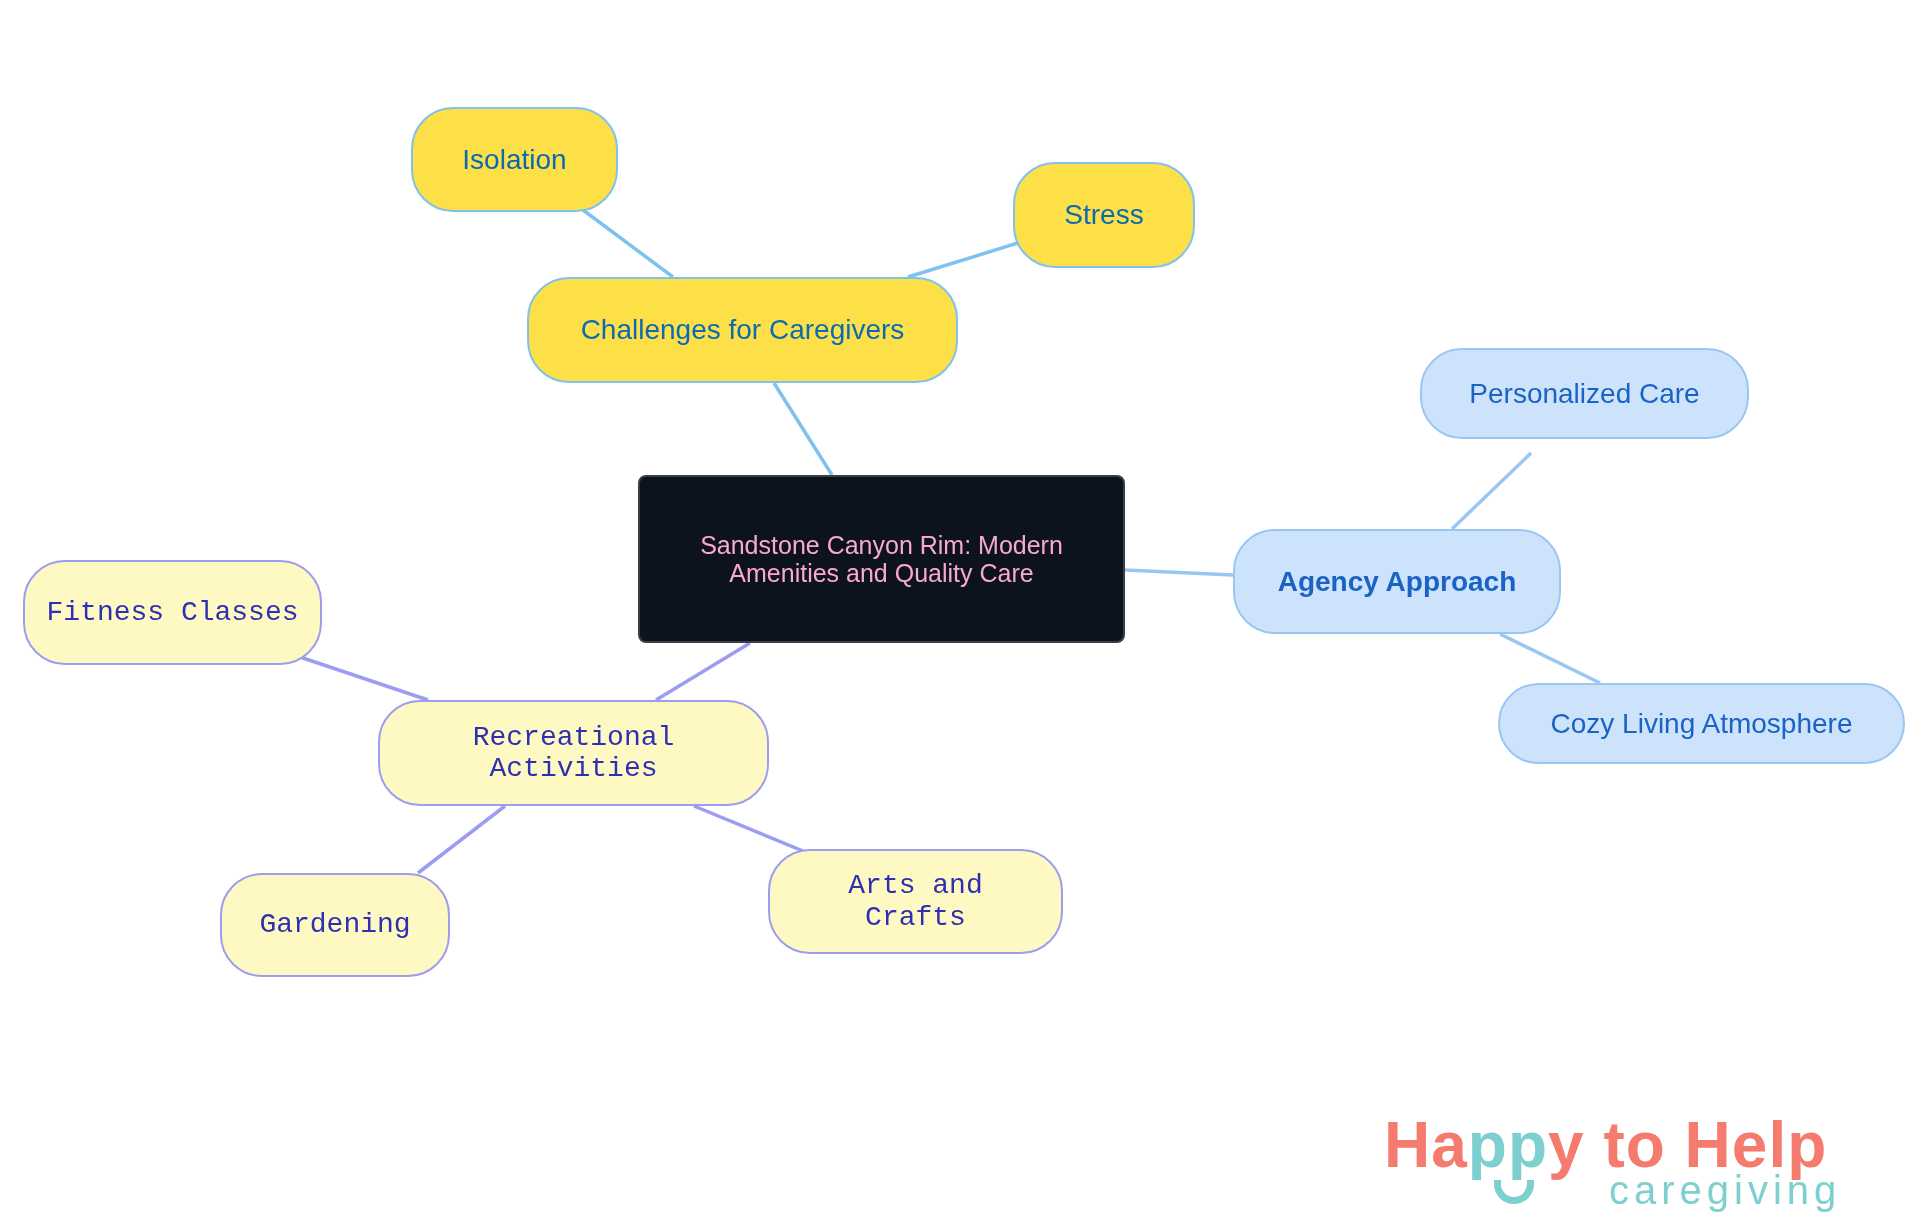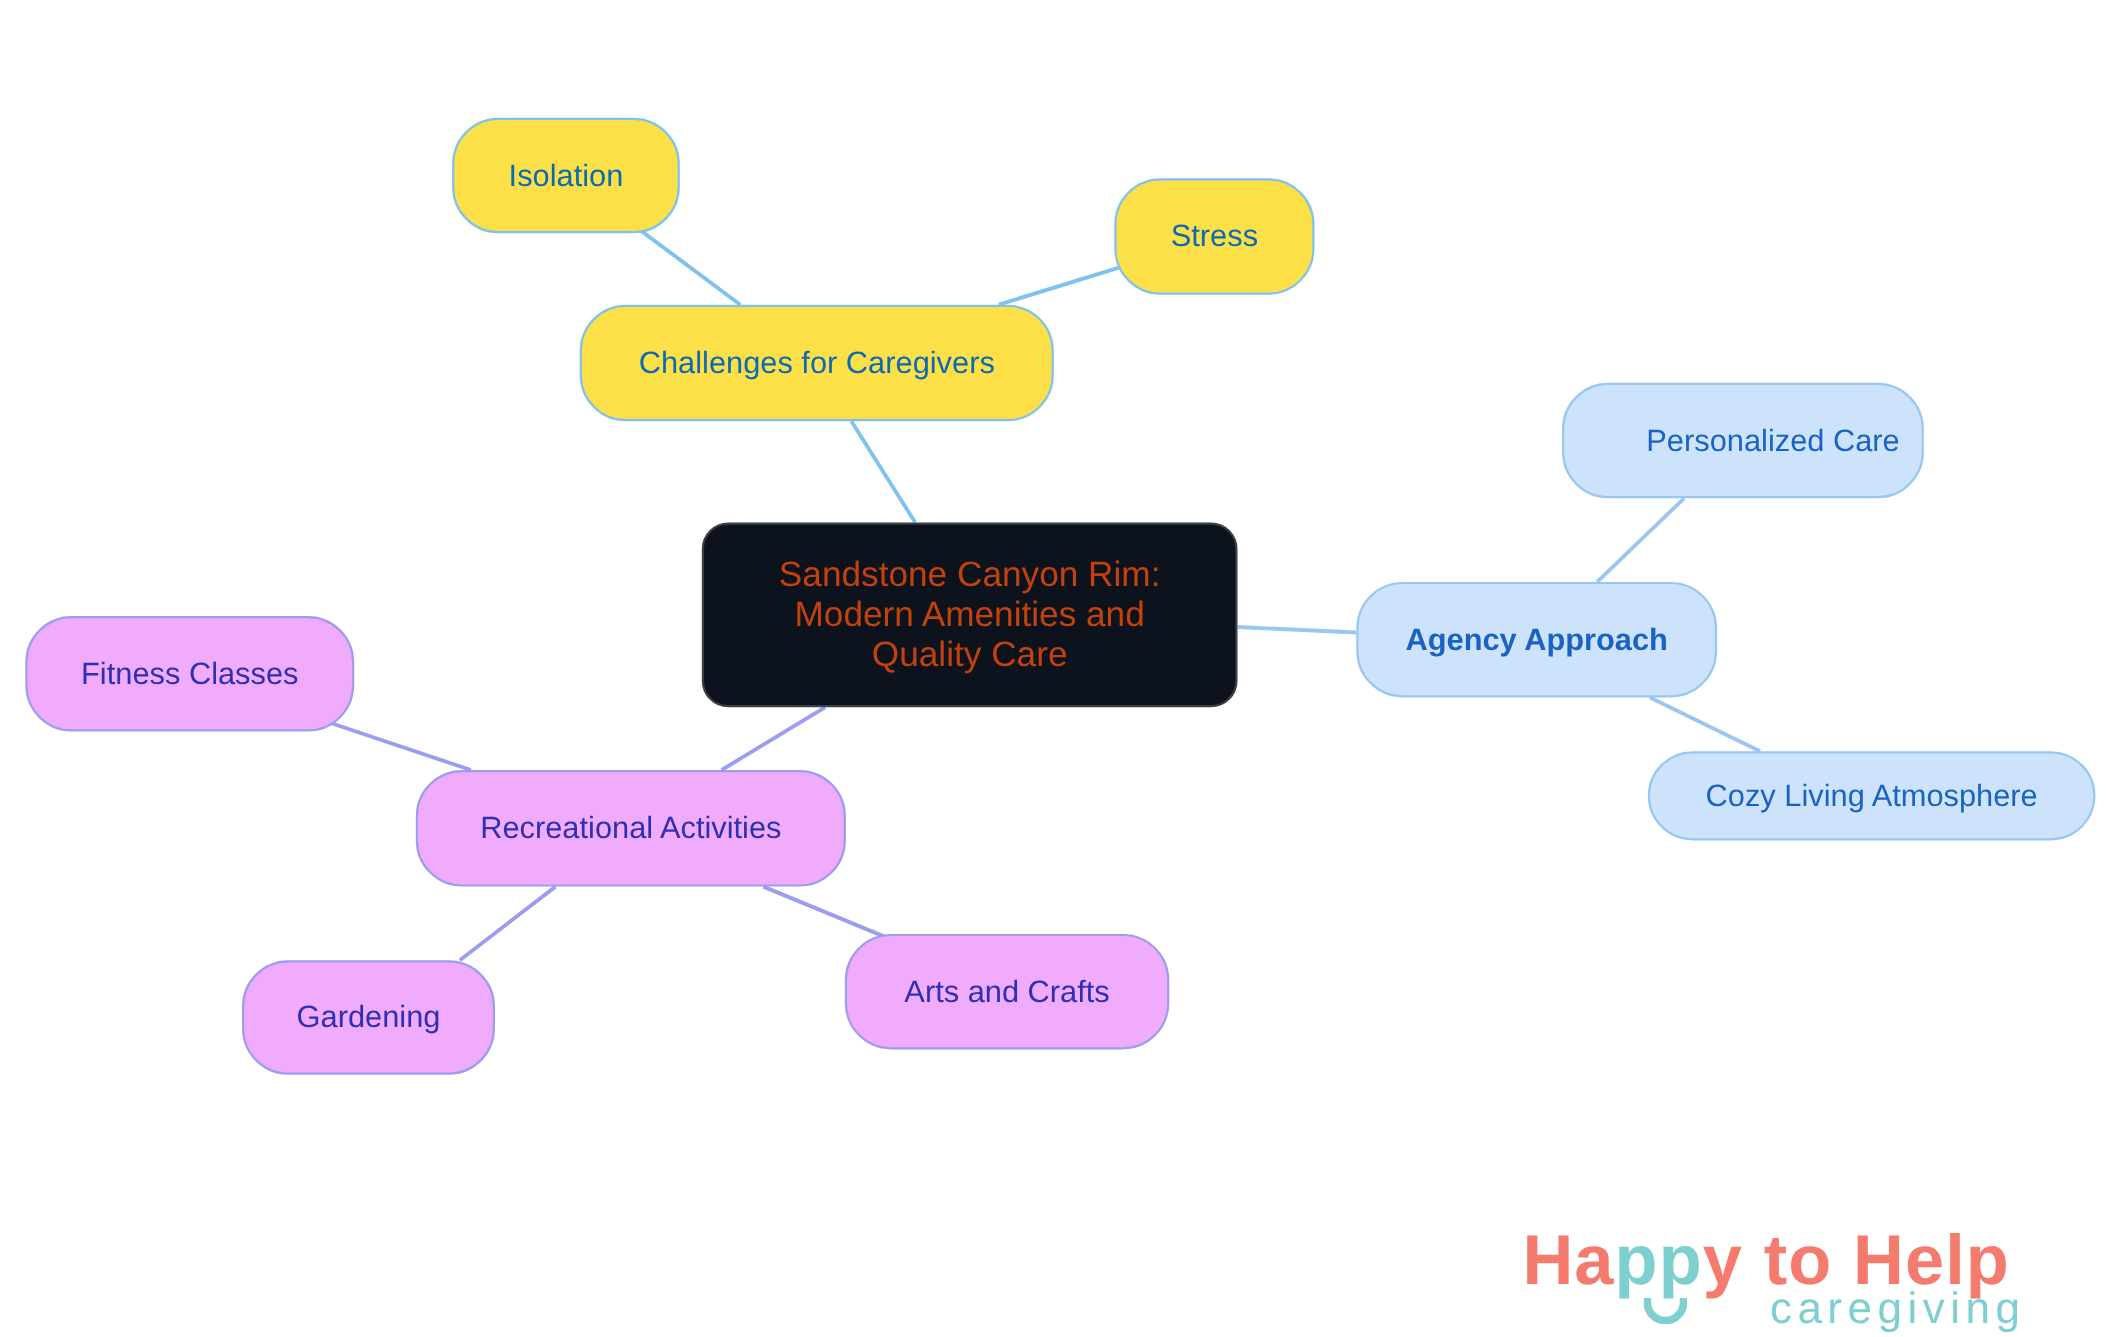--- a/index.html
+++ b/index.html
@@ -2,24 +2,24 @@
 <html><head>
 <meta charset="utf-8">
 <style>
   html, body { margin: 0; padding: 0; background: #ffffff; }
   body { width: 1920px; height: 1215px; position: relative; overflow: hidden;
          font-family: "Liberation Sans", "DejaVu Sans", sans-serif; }
   #edges { position: absolute; left: 0; top: 0; width: 1920px; height: 1215px; }
   .node { position: absolute; box-sizing: border-box; display: flex; align-items: center;
           justify-content: center; text-align: center; border-radius: 42px; font-size: 28px;
           border: 2px solid; line-height: 1.12; padding: 0 20px; }
-  .node.center { background: #0d131c; border-color: #3a3f46; color: #c2410c; border-radius: 24px; font-size: 32px; }
+  .node.center { background: #0d131c; border-color: #3a3f46; color: #f9a8d4; border-radius: 8px; font-size: 25px; }
   .node.c1 { background: #fde047; border-color: #7fc2ee; color: #0b6ab4; }
   .node.c2 { background: #cde3fb; border-color: #9ac6f2; color: #1a63c4; }
-  .node.c3 { background: #f0abfc; border-color: #9c9df0; color: #2f2fb3; }
+  .node.c3 { background: #fef9c3; border-color: #9c9df0; color: #2f2fb3; font-family: Liberation Mono, monospace; }
   .logo { position: absolute; left: 1384px; top: 1108px; width: 460px; height: 100px; }
   .logo .main { position: absolute; left: 0; top: 0; font-size: 64px; font-weight: bold;
                 color: #f47b6e; letter-spacing: 1px; white-space: nowrap; }
   .logo .main .teal { color: #7ecfcf; }
   .logo .sub { position: absolute; left: 225px; top: 60px; font-size: 40px; color: #7ecfcf;
                letter-spacing: 5px; white-space: nowrap; }
   .logo .smile { position: absolute; left: 110px; top: 72px; width: 40px; height: 24px;
                  border: 7px solid #7ecfcf; border-top: none; border-radius: 0 0 26px 26px; box-sizing: border-box; }
 </style>
 </head>
@@ -50,21 +50,21 @@
 <div class="node c1" style="left:411px;top:107px;width:207px;height:105px;">
   <span>Isolation</span>
 </div>
 <div class="node c1" style="left:1013px;top:162px;width:182px;height:106px;">
   <span>Stress</span>
 </div>
 
 <div class="node c2" style="left:1233px;top:529px;width:328px;height:105px;font-weight:bold;">
   <span>Agency Approach</span>
 </div>
-<div class="node c2" style="left:1420px;top:348px;width:329px;height:105px;justify-content:flex-end;">
+<div class="node c2" style="left:1420px;top:348px;width:329px;height:91px;">
   <span>Personalized Care</span>
 </div>
 <div class="node c2" style="left:1498px;top:683px;width:407px;height:81px;">
   <span>Cozy Living Atmosphere</span>
 </div>
 
 <div class="node c3" style="left:378px;top:700px;width:391px;height:106px;">
   <span>Recreational Activities</span>
 </div>
 <div class="node c3" style="left:23px;top:560px;width:299px;height:105px;">

